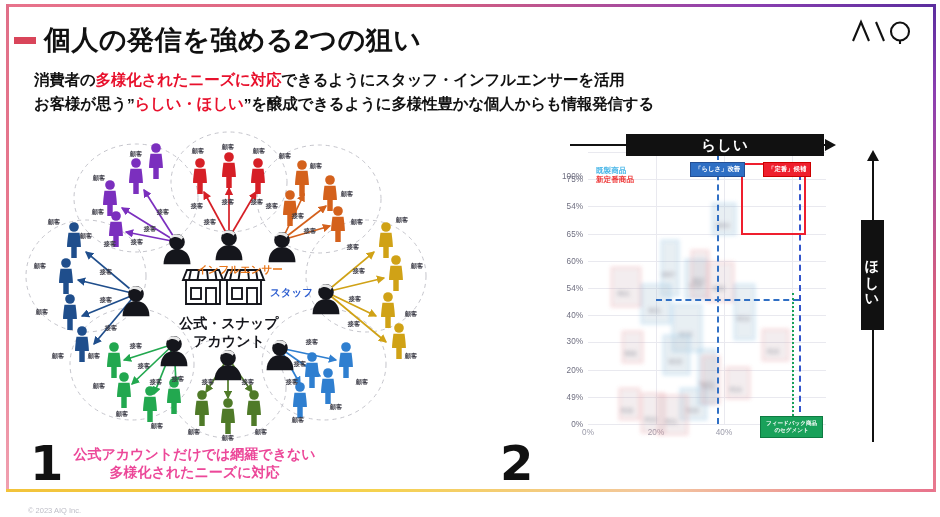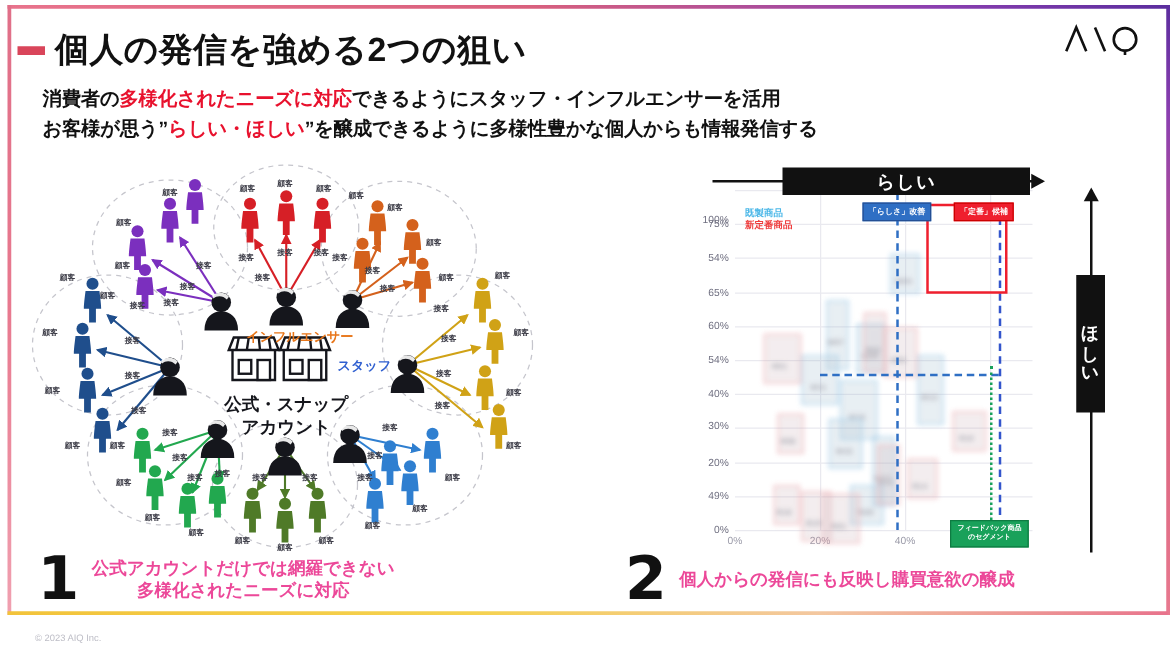--- a/index.html
+++ b/index.html
@@ -468,18 +468,17 @@
     <div class="pnum">1</div>
     <div class="ptext">
       <div>公式アカウントだけでは網羅できない</div>
       <div>多様化されたニーズに対応</div>
     </div>
   </div>
 
   <div class="point" id="point2">
     <div class="pnum">2</div>
     <div class="ptext">
-      <div>個人からの発信にも反映し購買意欲の醸成</div>
     </div>
   </div>
 
   <div class="footer">© 2023 AIQ Inc.</div>
 </div>
 
 </body></html>

